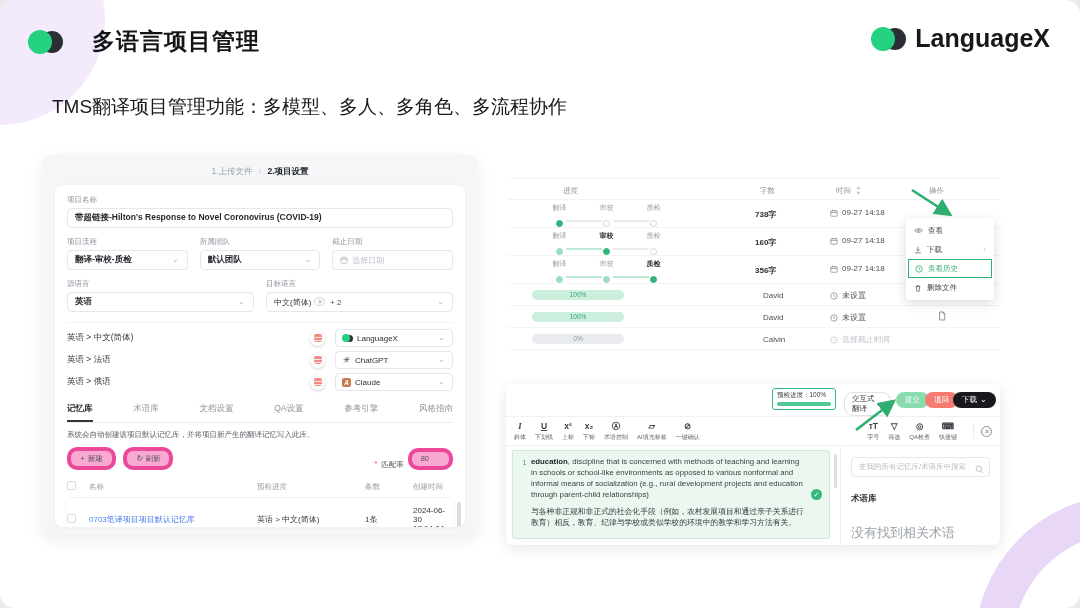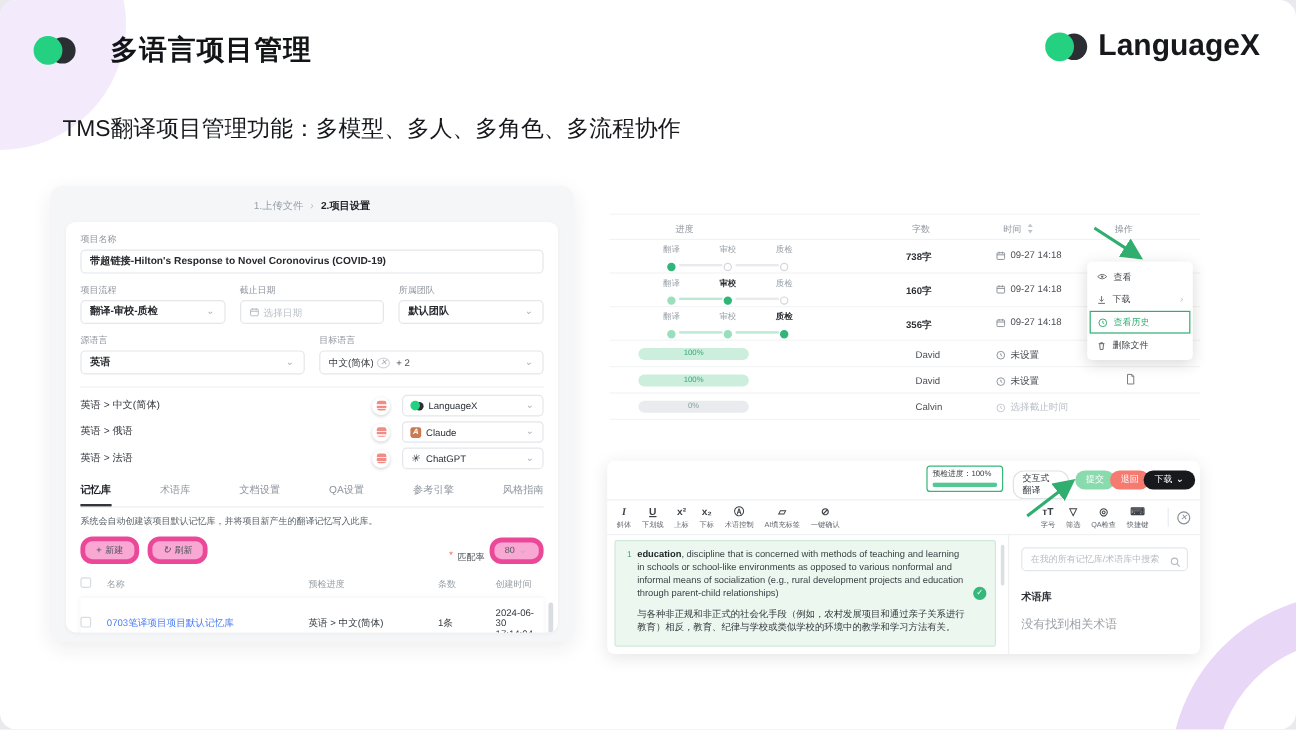--- a/index.html
+++ b/index.html
@@ -148,21 +148,21 @@
   .seg-tgt { font-size:7.8px; color:#33383d; line-height:1.45; margin-top:5px; }
   .seg-check { flex:0 0 11px; align-self:center; width:11px; height:11px; border-radius:50%; background:#35b87a; color:#fff; font-size:7px; line-height:11px; text-align:center; margin-left:4px; }
   .seg-check::before { content:"✓"; }
   .seg-scroll { position:absolute; left:328px; top:8px; width:3px; height:34px; border-radius:2px; background:#dbdfe3; }
   .ed-sidebar { position:absolute; left:334px; right:0; top:0; bottom:0; border-left:1px solid #eef0f2; padding:9px 10px; }
   .search-box { position:relative; }
   .search-input { width:100%; height:20px; border:1px solid #e3e6ea; border-radius:4px; font-size:7.5px; color:#33383e; padding:0 18px 0 7px; font-family:inherit; outline:none; }
   .search-input::placeholder { color:#b7bcc3; }
   .search-ic { position:absolute; right:6px; top:5px; }
   .sb-head { font-size:8.5px; font-weight:bold; color:#2b2f34; margin-top:16px; }
-  .sb-empty { font-size:10px; color:#9aa0a6; margin-top:9px; }
+  .sb-empty { font-size:13px; color:#9aa0a6; margin-top:19px; }
 </style>
 </head>
 <body>
 
 <div class="slide">
   <i class="deco-tl"></i>
   <i class="deco-ring"></i>
 
   <div class="page-header">
     <span class="dual-dot">
@@ -193,36 +193,36 @@
       </div>
       <div class="frow">
         <div class="field">
           <div class="flabel">项目流程</div>
           <div class="fbox">
             <span class="fval">翻译-审校-质检</span>
               <i class="chev"></i>
           </div>
         </div>
         <div class="field">
+          <div class="flabel">所属团队</div>
+          <div class="fbox">
+            <span class="fval">默认团队</span>
+              <i class="chev"></i>
+          </div>
+        </div>
+        <div class="field">
           <div class="flabel">截止日期</div>
           <div class="fbox">
             <span class="cal-ic">
                 <svg viewBox="0 0 10 10" width="8" height="8">
                   <rect x="1" y="2" width="8" height="7" rx="1" fill="none" stroke="#b3b8bf"></rect>
                   <path d="M1 4.2 H9 M3.2 1 V3 M6.8 1 V3" stroke="#b3b8bf" fill="none"></path>
                 </svg>
               </span>
             <span class="placeholder">选择日期</span>
-          </div>
-        </div>
-        <div class="field">
-          <div class="flabel">所属团队</div>
-          <div class="fbox">
-            <span class="fval">默认团队</span>
-              <i class="chev"></i>
           </div>
         </div>
       </div>
       <div class="frow">
         <div class="field">
           <div class="flabel">源语言</div>
           <div class="fbox">
             <span class="fval">英语</span>
               <i class="chev"></i>
           </div>
@@ -247,38 +247,38 @@
           <span class="engine-box">
             <i class="eng-ic lx">
                 <b class="d"></b>
                 <b class="g"></b>
               </i>
             <span class="eng-name">LanguageX</span>
             <i class="chev"></i>
           </span>
         </div>
         <div class="pair-row">
+          <span class="pair-text">英语 &gt; 法语</span>
+          <span class="del-chip">
+              <i class="del-glyph"></i>
+            </span>
+          <span class="engine-box">
+            <i class="eng-ic chatgpt"></i>
+            <span class="eng-name">ChatGPT</span>
+            <i class="chev"></i>
+          </span>
+        </div>
+        <div class="pair-row">
           <span class="pair-text">英语 &gt; 俄语</span>
           <span class="del-chip">
               <i class="del-glyph"></i>
             </span>
           <span class="engine-box">
             <i class="eng-ic claude"></i>
             <span class="eng-name">Claude</span>
-            <i class="chev"></i>
-          </span>
-        </div>
-        <div class="pair-row">
-          <span class="pair-text">英语 &gt; 法语</span>
-          <span class="del-chip">
-              <i class="del-glyph"></i>
-            </span>
-          <span class="engine-box">
-            <i class="eng-ic chatgpt"></i>
-            <span class="eng-name">ChatGPT</span>
             <i class="chev"></i>
           </span>
         </div>
       </div>
 
       <div class="ptabs">
         <span class="ptab active">记忆库</span>
         <span class="ptab">术语库</span>
         <span class="ptab">文档设置</span>
         <span class="ptab">QA设置</span>

